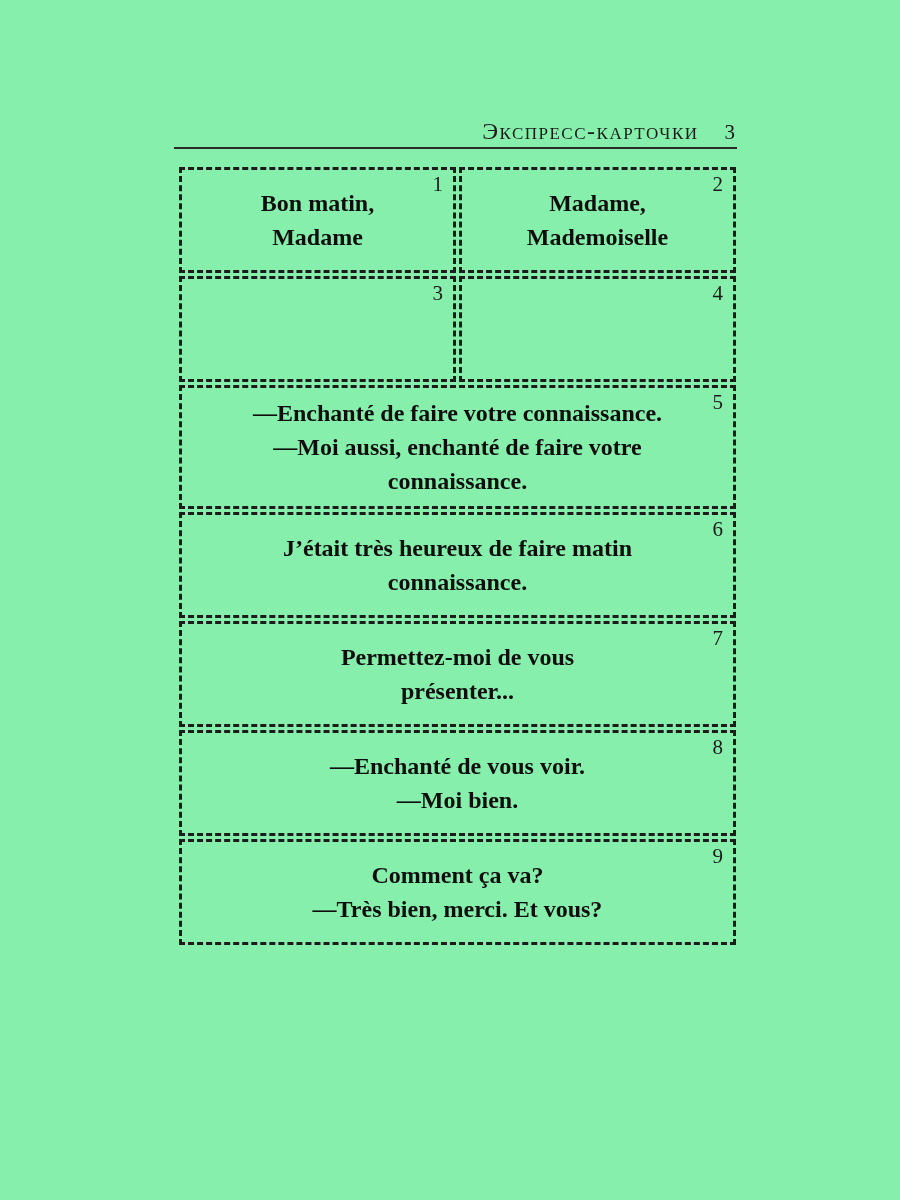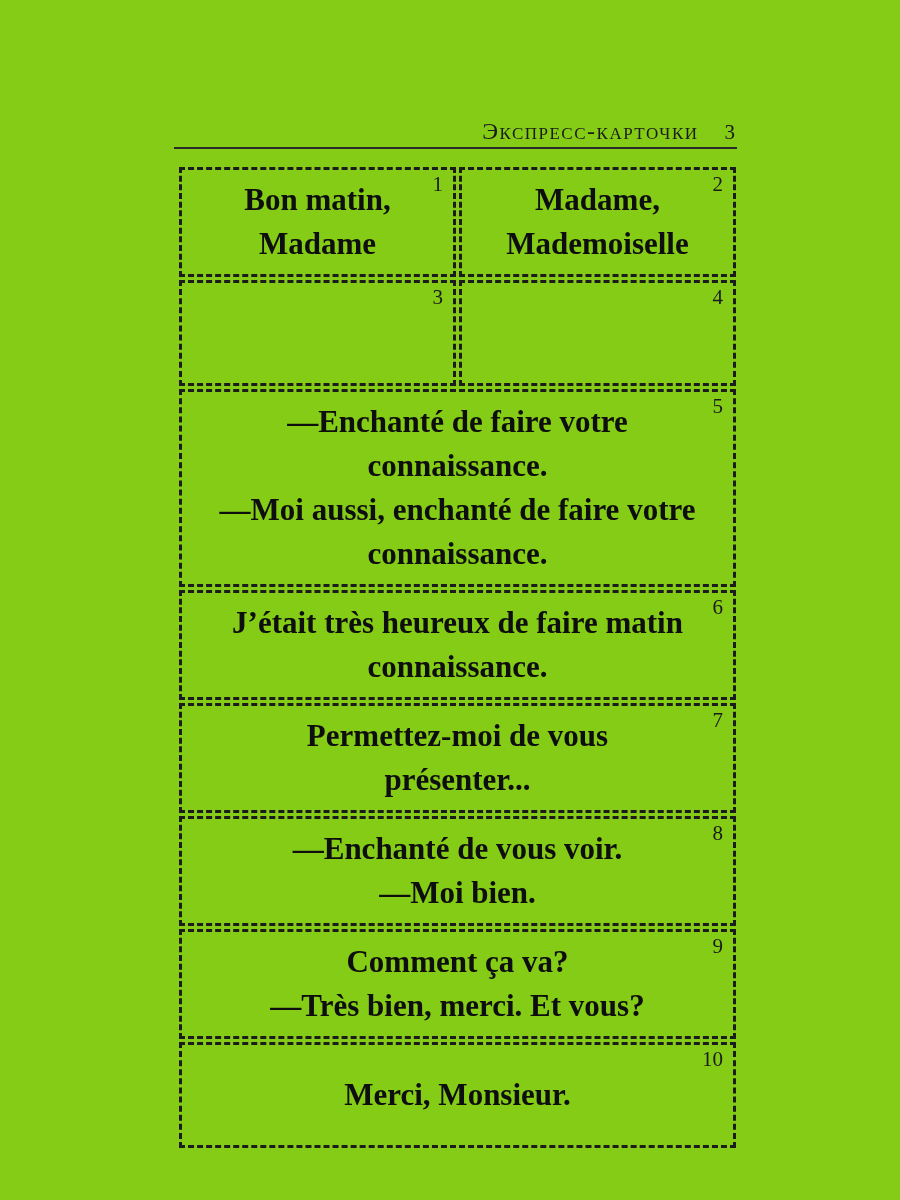--- a/index.html
+++ b/index.html
@@ -4,21 +4,21 @@
 <style>
   html, body {
     margin: 0;
     padding: 0;
     background: #ffffff;
   }
   .page {
     position: relative;
     width: 900px;
     height: 1200px;
-    background: #84cc16;
+    background: #86efac;
     font-family: "Liberation Serif", "DejaVu Serif", serif;
     color: #111111;
     overflow: hidden;
   }
   
   .header {
     position: absolute;
     top: 118px;
     left: 175px;
     width: 560px;
@@ -73,21 +73,21 @@
     position: absolute;
     top: 3px;
     right: 10px;
     font-size: 21px;
     font-weight: 400;
     color: #1a1a1a;
     line-height: 1.1;
   }
   .card .txt {
     font-weight: 700;
-    font-size: 31px;
+    font-size: 24px;
     line-height: 1.42;
     white-space: pre-line;
     color: #0e0e0e;
   }
 </style>
 </head>
 <body>
 
 <div class="page">
 
@@ -144,20 +144,16 @@
       <div class="txt">—Enchanté de vous voir.
 —Moi bien.</div>
     </div>
 
     <div class="card full">
       <span class="num">9</span>
       <div class="txt">Comment ça va?
 —Très bien, merci. Et vous?</div>
     </div>
 
-    <div class="card full">
-      <span class="num">10</span>
-      <div class="txt">Merci, Monsieur.</div>
-    </div>
 
   </div>
 
 </div>
 
 </body></html>

